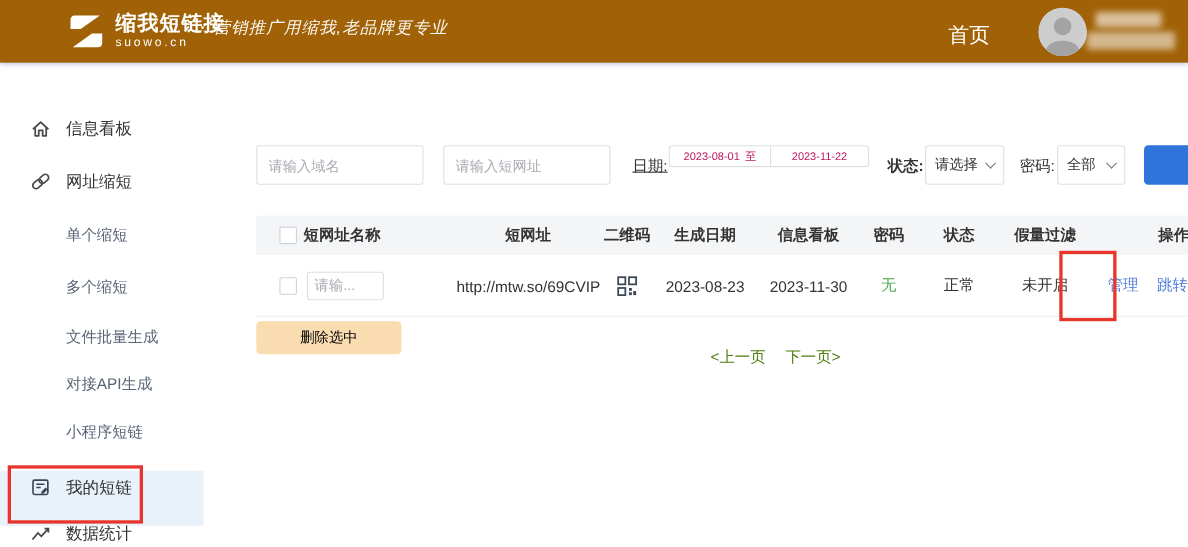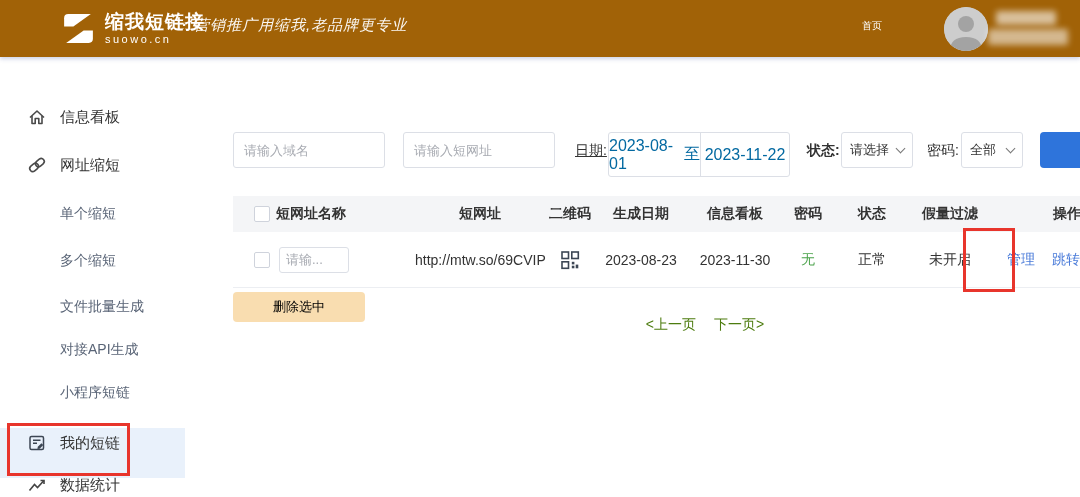--- a/index.html
+++ b/index.html
@@ -10,21 +10,21 @@
   .app-header { position:absolute; top:0; left:0; width:1080px; height:57px;
     background:#a16207; box-shadow:0 2px 4px rgba(60,80,160,.25); z-index:5; }
   .logo-wrap { position:absolute; left:60px; top:10px; display:flex; align-items:center; }
   .logo-icon { width:37px; height:37px; }
   .brand-block { margin-left:8px; color:#fff; line-height:1; }
   .brand-name { font-size:19px; font-weight:bold; letter-spacing:1px; }
   .brand-domain { font-size:11px; letter-spacing:2.5px; margin-top:3px; }
   .tagline { position:absolute; left:182px; top:16px; color:#fff; font-size:15px;
     font-style:italic; letter-spacing:1px; white-space:nowrap; opacity:.95; }
   .tagline .dot { font-weight:bold; margin-right:6px; font-style:normal; }
-  .nav-home { position:absolute; left:862px; top:19px; color:#fff; font-size:10px; cursor:pointer; }
+  .nav-home { position:absolute; left:862px; top:19px; color:#fff; font-size:19px; cursor:pointer; }
   .avatar { position:absolute; left:944px; top:7px; width:44px; height:44px; border-radius:50%;
     background:#cdcdcd; overflow:hidden; }
   .redact-1 { position:absolute; left:996px; top:11px; width:60px; height:14px;
     background:rgba(255,255,255,.6); filter:blur(3px); border-radius:2px; }
   .redact-2 { position:absolute; left:988px; top:29px; width:80px; height:16px;
     background:rgba(255,255,255,.55); filter:blur(3px); border-radius:2px; }
 
   
   .sidebar-item { position:absolute; left:0; width:185px; display:flex; align-items:center;
     font-size:15px; color:#333; cursor:pointer; }
@@ -40,23 +40,23 @@
 
   
   .breadcrumb { position:absolute; left:190px; top:76px; font-size:13px; color:#666; }
   .breadcrumb .crumb-link { color:#4a6bce; cursor:pointer; }
 
   
   .f-input { position:absolute; top:132px; height:36px; border:1px solid #dcdfe6; border-radius:3px;
     font-size:13px; color:#333; padding:0 10px; font-family:"Liberation Sans", sans-serif; outline:none; }
   .f-input::placeholder { color:#a8abb2; }
   .f-label { position:absolute; font-size:14px; color:#333; top:142px; white-space:nowrap; }
-  .date-range { position:absolute; left:608px; top:132px; width:182px; height:45px;
+  .date-range { position:absolute; left:608px; top:132px; width:182px; height:20px;
     border:1px solid #dcdfe6; border-radius:3px; display:flex; align-items:center;
-    font-size:16px; color:#0369a1; cursor:pointer; }
+    font-size:10px; color:#be185d; cursor:pointer; }
   .date-start-seg { width:92px; height:100%; display:flex; align-items:center; justify-content:center;
     gap:5px; border-right:1px solid #dcdfe6; }
   .date-end-seg { flex:1; text-align:center; }
   .f-select { position:absolute; top:132px; height:36px; border:1px solid #dcdfe6; border-radius:3px;
     display:flex; align-items:center; justify-content:space-between; padding:0 8px;
     font-size:13px; color:#333; cursor:pointer; background:#fff; }
   .caret { width:7px; height:7px; border-right:1.5px solid #777; border-bottom:1.5px solid #777;
     transform:rotate(45deg); margin-top:-4px; margin-left:6px; flex:none; }
   .search-btn { position:absolute; left:1040px; top:132px; width:70px; height:36px;
     background:#2e74db; border:none; border-radius:4px; cursor:pointer; }

